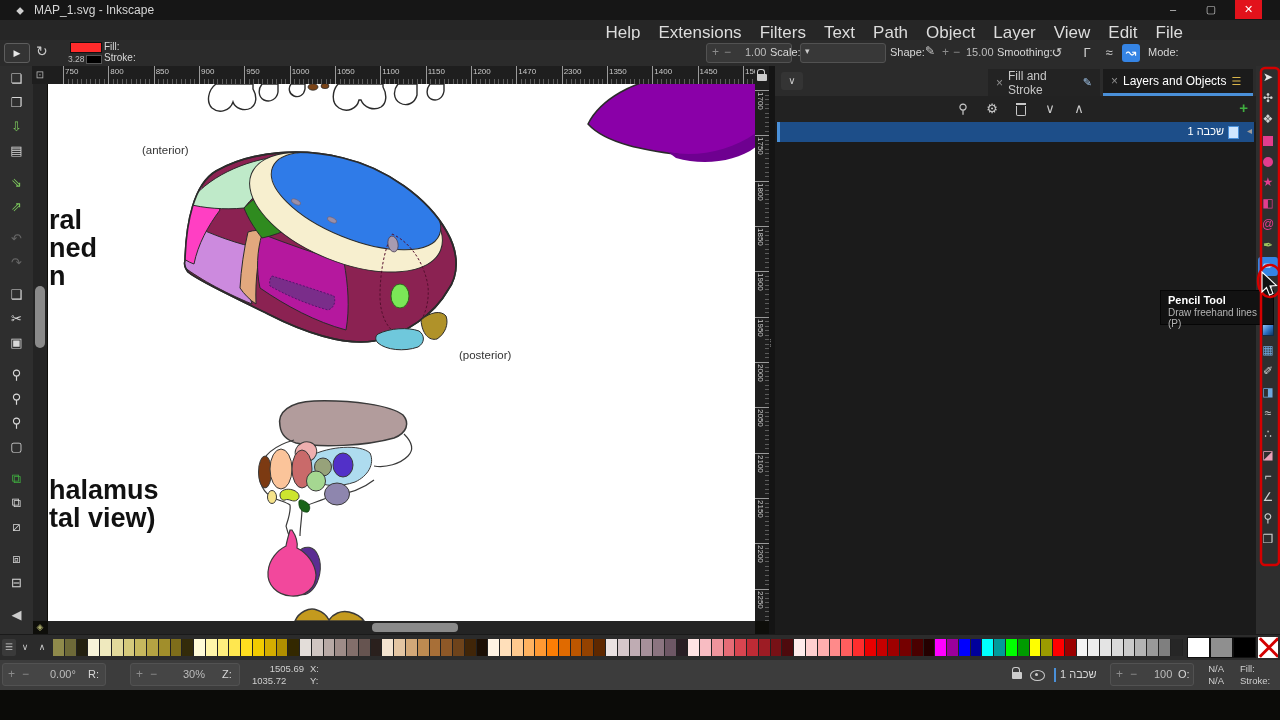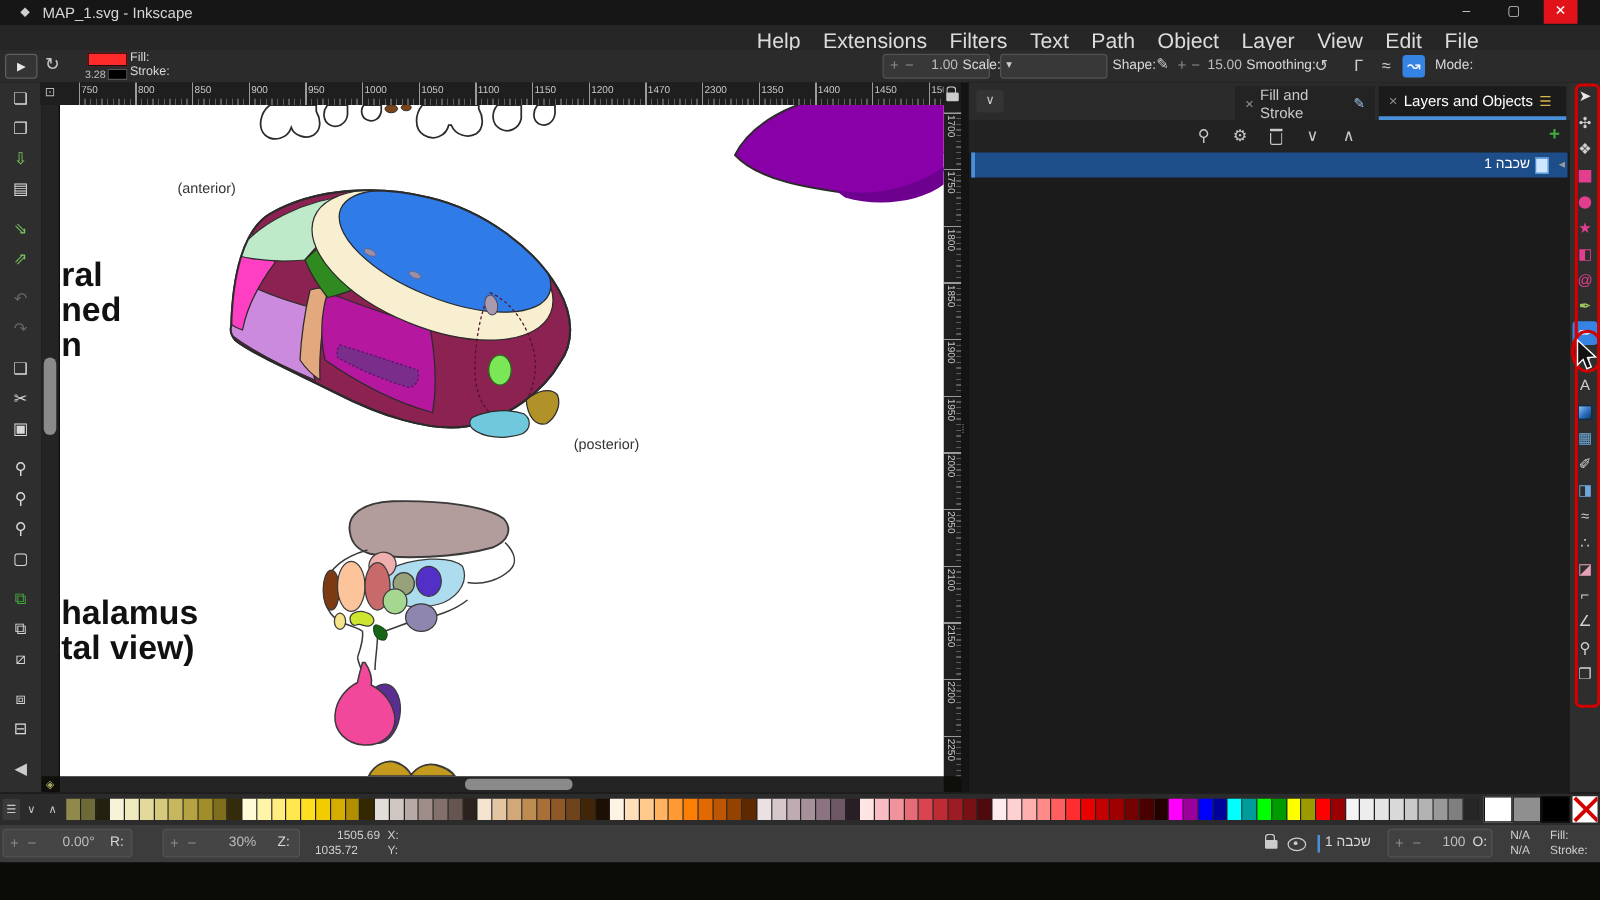--- a/index.html
+++ b/index.html
@@ -380,20 +380,24 @@
       <div class="tool" style="color: rgb(111, 168, 220);">◨</div>
       <div class="tool" style="color: rgb(208, 208, 208);">≈</div>
       <div class="tool" style="color: rgb(208, 208, 208);">∴</div>
       <div class="tool" style="color: rgb(232, 160, 184);">◪</div>
       <div class="tool" style="color: rgb(208, 208, 208);">⌐</div>
       <div class="tool" style="color: rgb(208, 208, 208);">∠</div>
       <div class="tool" style="color: rgb(208, 208, 208);">⚲</div>
       <div class="tool" style="color: rgb(208, 208, 208);">❐</div>
     </div>
 
+  <div class="abs" id="tooltip">
+    <div id="tooltip-title">Pencil Tool</div>
+    <div id="tooltip-desc">Draw freehand lines (P)</div>
+  </div>
 
   <div class="abs" id="palette-row">
     <div class="pal-ctl" style="left:2px;">☰</div>
     <div class="pal-ctl" style="left:18px;background:transparent;">∨</div>
     <div class="pal-ctl" style="left:35px;background:transparent;">∧</div>
     <div id="color-palette">
         <span class="sw" style="background: rgb(143, 138, 75);"></span>
         <span class="sw" style="background: rgb(110, 106, 56);"></span>
         <span class="sw" style="background: rgb(35, 32, 15);"></span>
         <span class="sw" style="background: rgb(247, 243, 216);"></span>

